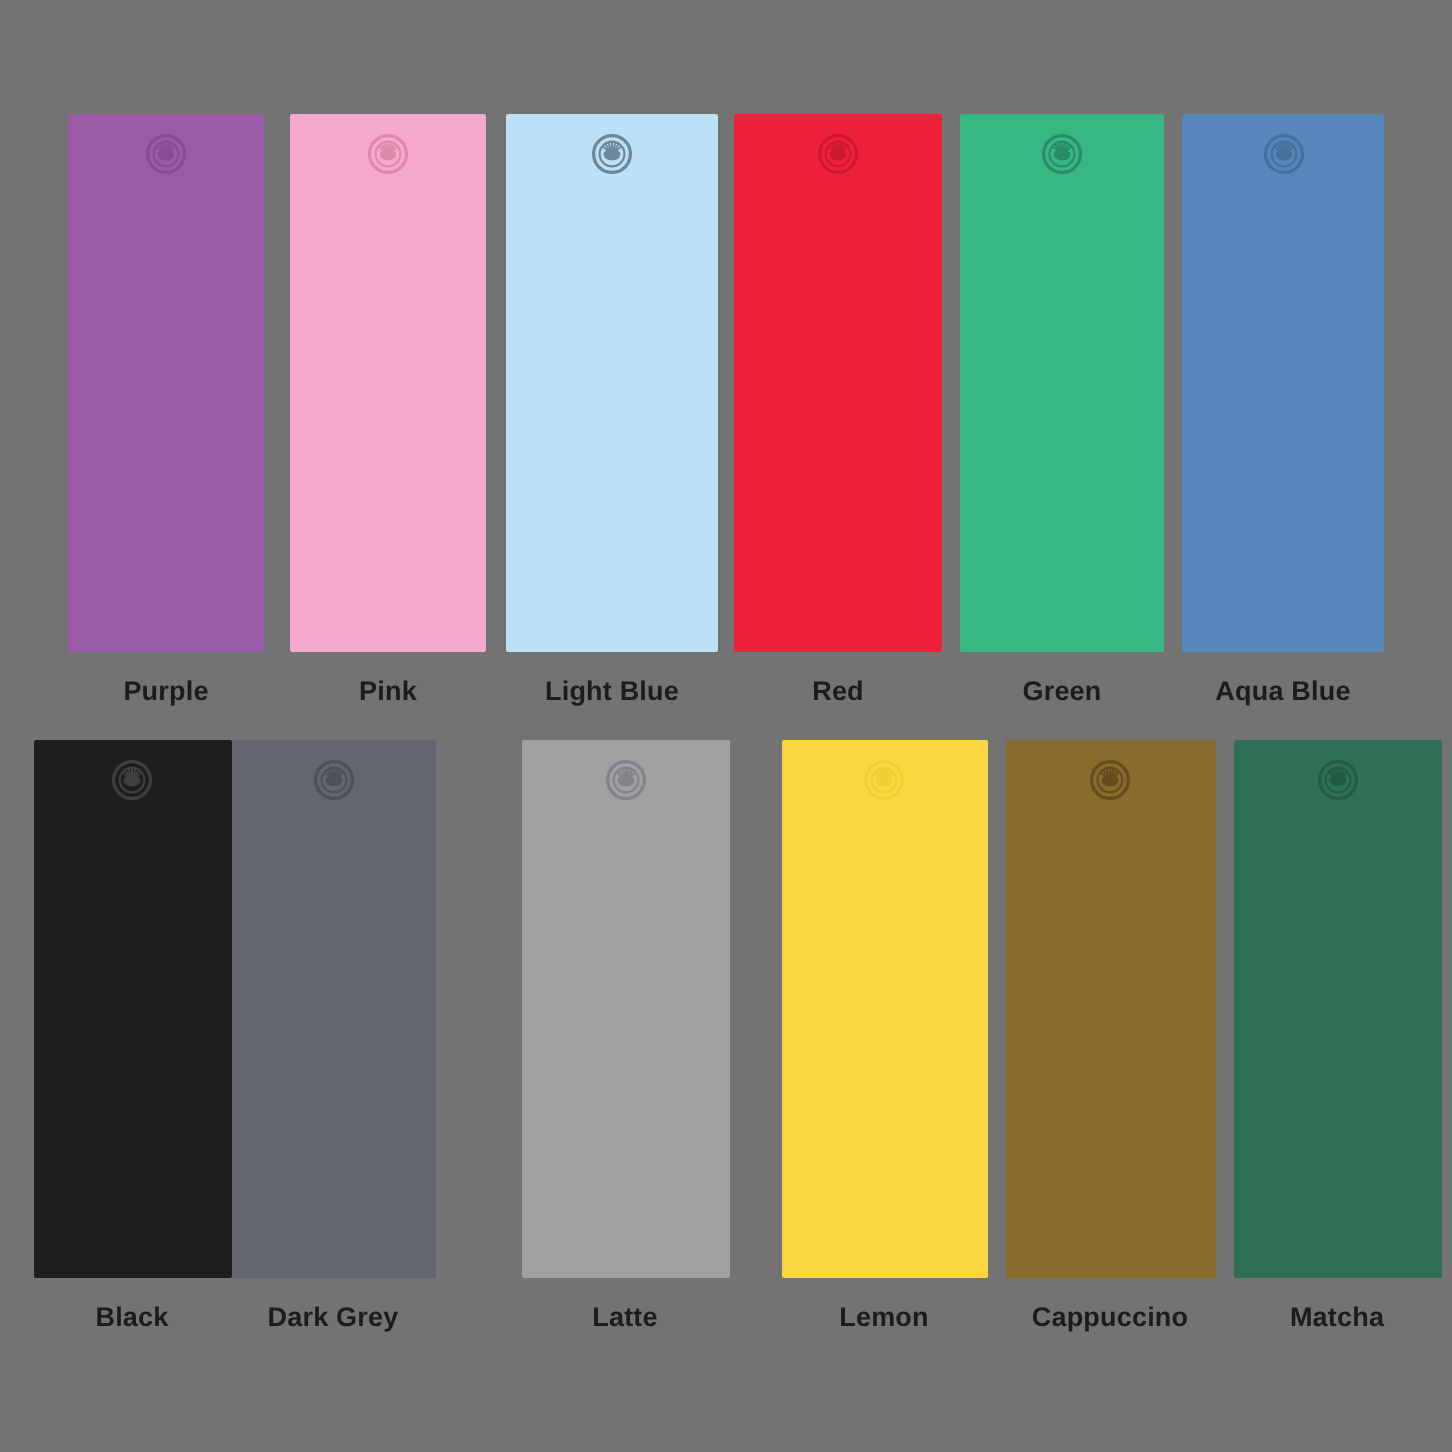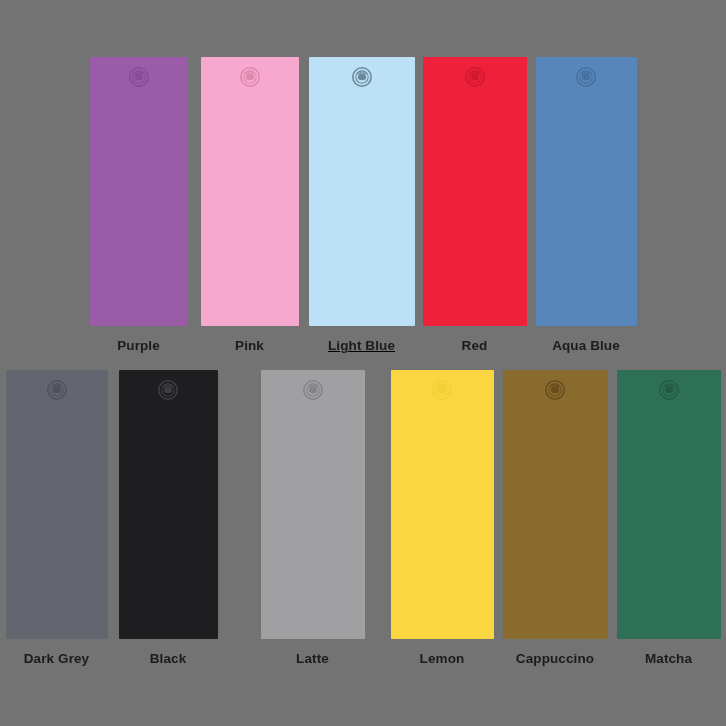--- a/index.html
+++ b/index.html
@@ -94,21 +94,21 @@
             <rect x="11.5" y="5.6" width="1.0" height="4.2" fill="#C9708F" transform="rotate(-34 12 12)"></rect>
             <rect x="11.5" y="5.6" width="1.0" height="4.2" fill="#C9708F" transform="rotate(-17 12 12)"></rect>
             <rect x="11.5" y="5.6" width="1.0" height="4.2" fill="#C9708F" transform="rotate(0 12 12)"></rect>
             <rect x="11.5" y="5.6" width="1.0" height="4.2" fill="#C9708F" transform="rotate(17 12 12)"></rect>
             <rect x="11.5" y="5.6" width="1.0" height="4.2" fill="#C9708F" transform="rotate(34 12 12)"></rect>
             <rect x="11.5" y="5.6" width="1.0" height="4.2" fill="#C9708F" transform="rotate(51 12 12)"></rect>
           </svg>
         </div>
         <div class="swatch-label">Pink</div>
       </div>
-      <div class="swatch-cell" style="margin-left: 10px; text-decoration: underline;">
+      <div class="swatch-cell" style="margin-left: 10px;">
         <div class="swatch-chip" style="background: rgb(188, 224, 245); width: 106px;">
           <svg viewBox="0 0 24 24" class="swatch-emblem">
             <circle cx="12" cy="12" r="9.2" fill="none" stroke="#2E4050" stroke-width="1.6"></circle>
             <circle cx="12" cy="12" r="6.2" fill="none" stroke="#2E4050" stroke-width="1.1"></circle>
             <ellipse cx="12" cy="12.2" rx="4.2" ry="3.0" fill="#2E4050"></ellipse>
             <rect x="11.5" y="5.6" width="1.0" height="4.2" fill="#2E4050" transform="rotate(-51 12 12)"></rect>
             <rect x="11.5" y="5.6" width="1.0" height="4.2" fill="#2E4050" transform="rotate(-34 12 12)"></rect>
             <rect x="11.5" y="5.6" width="1.0" height="4.2" fill="#2E4050" transform="rotate(-17 12 12)"></rect>
             <rect x="11.5" y="5.6" width="1.0" height="4.2" fill="#2E4050" transform="rotate(0 12 12)"></rect>
             <rect x="11.5" y="5.6" width="1.0" height="4.2" fill="#2E4050" transform="rotate(17 12 12)"></rect>
@@ -129,72 +129,89 @@
             <rect x="11.5" y="5.6" width="1.0" height="4.2" fill="#B3142A" transform="rotate(-17 12 12)"></rect>
             <rect x="11.5" y="5.6" width="1.0" height="4.2" fill="#B3142A" transform="rotate(0 12 12)"></rect>
             <rect x="11.5" y="5.6" width="1.0" height="4.2" fill="#B3142A" transform="rotate(17 12 12)"></rect>
             <rect x="11.5" y="5.6" width="1.0" height="4.2" fill="#B3142A" transform="rotate(34 12 12)"></rect>
             <rect x="11.5" y="5.6" width="1.0" height="4.2" fill="#B3142A" transform="rotate(51 12 12)"></rect>
           </svg>
         </div>
         <div class="swatch-label">Red</div>
       </div>
       <div class="swatch-cell" style="margin-left: 9px;">
+        <div class="swatch-chip" style="background: rgb(56, 182, 132); width: 102px;">
+          <svg viewBox="0 0 24 24" class="swatch-emblem">
+            <circle cx="12" cy="12" r="9.2" fill="none" stroke="#1E6B4C" stroke-width="1.6"></circle>
+            <circle cx="12" cy="12" r="6.2" fill="none" stroke="#1E6B4C" stroke-width="1.1"></circle>
+            <ellipse cx="12" cy="12.2" rx="4.2" ry="3.0" fill="#1E6B4C"></ellipse>
+            <rect x="11.5" y="5.6" width="1.0" height="4.2" fill="#1E6B4C" transform="rotate(-51 12 12)"></rect>
+            <rect x="11.5" y="5.6" width="1.0" height="4.2" fill="#1E6B4C" transform="rotate(-34 12 12)"></rect>
+            <rect x="11.5" y="5.6" width="1.0" height="4.2" fill="#1E6B4C" transform="rotate(-17 12 12)"></rect>
+            <rect x="11.5" y="5.6" width="1.0" height="4.2" fill="#1E6B4C" transform="rotate(0 12 12)"></rect>
+            <rect x="11.5" y="5.6" width="1.0" height="4.2" fill="#1E6B4C" transform="rotate(17 12 12)"></rect>
+            <rect x="11.5" y="5.6" width="1.0" height="4.2" fill="#1E6B4C" transform="rotate(34 12 12)"></rect>
+            <rect x="11.5" y="5.6" width="1.0" height="4.2" fill="#1E6B4C" transform="rotate(51 12 12)"></rect>
+          </svg>
+        </div>
+        <div class="swatch-label">Green</div>
+      </div>
+      <div class="swatch-cell" style="margin-left: 9px;">
         <div class="swatch-chip" style="background: rgb(86, 134, 186); width: 101px;">
           <svg viewBox="0 0 24 24" class="swatch-emblem">
             <circle cx="12" cy="12" r="9.2" fill="none" stroke="#3A5F87" stroke-width="1.6"></circle>
             <circle cx="12" cy="12" r="6.2" fill="none" stroke="#3A5F87" stroke-width="1.1"></circle>
             <ellipse cx="12" cy="12.2" rx="4.2" ry="3.0" fill="#3A5F87"></ellipse>
             <rect x="11.5" y="5.6" width="1.0" height="4.2" fill="#3A5F87" transform="rotate(-51 12 12)"></rect>
             <rect x="11.5" y="5.6" width="1.0" height="4.2" fill="#3A5F87" transform="rotate(-34 12 12)"></rect>
             <rect x="11.5" y="5.6" width="1.0" height="4.2" fill="#3A5F87" transform="rotate(-17 12 12)"></rect>
             <rect x="11.5" y="5.6" width="1.0" height="4.2" fill="#3A5F87" transform="rotate(0 12 12)"></rect>
             <rect x="11.5" y="5.6" width="1.0" height="4.2" fill="#3A5F87" transform="rotate(17 12 12)"></rect>
             <rect x="11.5" y="5.6" width="1.0" height="4.2" fill="#3A5F87" transform="rotate(34 12 12)"></rect>
             <rect x="11.5" y="5.6" width="1.0" height="4.2" fill="#3A5F87" transform="rotate(51 12 12)"></rect>
           </svg>
         </div>
         <div class="swatch-label">Aqua Blue</div>
       </div>
     </div>
   <div class="swatch-row" id="swatch-row-2">
+      <div class="swatch-cell" style="margin-left: 11px;">
+        <div class="swatch-chip" style="background: rgb(30, 30, 32); width: 99px;">
+          <svg viewBox="0 0 24 24" class="swatch-emblem">
+            <circle cx="12" cy="12" r="9.2" fill="none" stroke="#5A5A5E" stroke-width="1.6"></circle>
+            <circle cx="12" cy="12" r="6.2" fill="none" stroke="#5A5A5E" stroke-width="1.1"></circle>
+            <ellipse cx="12" cy="12.2" rx="4.2" ry="3.0" fill="#5A5A5E"></ellipse>
+            <rect x="11.5" y="5.6" width="1.0" height="4.2" fill="#5A5A5E" transform="rotate(-51 12 12)"></rect>
+            <rect x="11.5" y="5.6" width="1.0" height="4.2" fill="#5A5A5E" transform="rotate(-34 12 12)"></rect>
+            <rect x="11.5" y="5.6" width="1.0" height="4.2" fill="#5A5A5E" transform="rotate(-17 12 12)"></rect>
+            <rect x="11.5" y="5.6" width="1.0" height="4.2" fill="#5A5A5E" transform="rotate(0 12 12)"></rect>
+            <rect x="11.5" y="5.6" width="1.0" height="4.2" fill="#5A5A5E" transform="rotate(17 12 12)"></rect>
+            <rect x="11.5" y="5.6" width="1.0" height="4.2" fill="#5A5A5E" transform="rotate(34 12 12)"></rect>
+            <rect x="11.5" y="5.6" width="1.0" height="4.2" fill="#5A5A5E" transform="rotate(51 12 12)"></rect>
+          </svg>
+        </div>
+        <div class="swatch-label">Black</div>
+      </div>
       <div class="swatch-cell" style="margin-left: 0px;">
         <div class="swatch-chip" style="background: rgb(99, 102, 111); width: 102px;">
           <svg viewBox="0 0 24 24" class="swatch-emblem">
             <circle cx="12" cy="12" r="9.2" fill="none" stroke="#3E4149" stroke-width="1.6"></circle>
             <circle cx="12" cy="12" r="6.2" fill="none" stroke="#3E4149" stroke-width="1.1"></circle>
             <ellipse cx="12" cy="12.2" rx="4.2" ry="3.0" fill="#3E4149"></ellipse>
             <rect x="11.5" y="5.6" width="1.0" height="4.2" fill="#3E4149" transform="rotate(-51 12 12)"></rect>
             <rect x="11.5" y="5.6" width="1.0" height="4.2" fill="#3E4149" transform="rotate(-34 12 12)"></rect>
             <rect x="11.5" y="5.6" width="1.0" height="4.2" fill="#3E4149" transform="rotate(-17 12 12)"></rect>
             <rect x="11.5" y="5.6" width="1.0" height="4.2" fill="#3E4149" transform="rotate(0 12 12)"></rect>
             <rect x="11.5" y="5.6" width="1.0" height="4.2" fill="#3E4149" transform="rotate(17 12 12)"></rect>
             <rect x="11.5" y="5.6" width="1.0" height="4.2" fill="#3E4149" transform="rotate(34 12 12)"></rect>
             <rect x="11.5" y="5.6" width="1.0" height="4.2" fill="#3E4149" transform="rotate(51 12 12)"></rect>
           </svg>
         </div>
         <div class="swatch-label">Dark Grey</div>
       </div>
-      <div class="swatch-cell" style="margin-left: 11px;">
-        <div class="swatch-chip" style="background: rgb(30, 30, 32); width: 99px;">
-          <svg viewBox="0 0 24 24" class="swatch-emblem">
-            <circle cx="12" cy="12" r="9.2" fill="none" stroke="#5A5A5E" stroke-width="1.6"></circle>
-            <circle cx="12" cy="12" r="6.2" fill="none" stroke="#5A5A5E" stroke-width="1.1"></circle>
-            <ellipse cx="12" cy="12.2" rx="4.2" ry="3.0" fill="#5A5A5E"></ellipse>
-            <rect x="11.5" y="5.6" width="1.0" height="4.2" fill="#5A5A5E" transform="rotate(-51 12 12)"></rect>
-            <rect x="11.5" y="5.6" width="1.0" height="4.2" fill="#5A5A5E" transform="rotate(-34 12 12)"></rect>
-            <rect x="11.5" y="5.6" width="1.0" height="4.2" fill="#5A5A5E" transform="rotate(-17 12 12)"></rect>
-            <rect x="11.5" y="5.6" width="1.0" height="4.2" fill="#5A5A5E" transform="rotate(0 12 12)"></rect>
-            <rect x="11.5" y="5.6" width="1.0" height="4.2" fill="#5A5A5E" transform="rotate(17 12 12)"></rect>
-            <rect x="11.5" y="5.6" width="1.0" height="4.2" fill="#5A5A5E" transform="rotate(34 12 12)"></rect>
-            <rect x="11.5" y="5.6" width="1.0" height="4.2" fill="#5A5A5E" transform="rotate(51 12 12)"></rect>
-          </svg>
-        </div>
-        <div class="swatch-label">Black</div>
-      </div>
       <div class="swatch-cell" style="margin-left: 11px; padding-left: 32px;">
         <div class="swatch-chip" style="background: rgb(160, 160, 163); width: 104px;">
           <svg viewBox="0 0 24 24" class="swatch-emblem">
             <circle cx="12" cy="12" r="9.2" fill="none" stroke="#6E6E72" stroke-width="1.6"></circle>
             <circle cx="12" cy="12" r="6.2" fill="none" stroke="#6E6E72" stroke-width="1.1"></circle>
             <ellipse cx="12" cy="12.2" rx="4.2" ry="3.0" fill="#6E6E72"></ellipse>
             <rect x="11.5" y="5.6" width="1.0" height="4.2" fill="#6E6E72" transform="rotate(-51 12 12)"></rect>
             <rect x="11.5" y="5.6" width="1.0" height="4.2" fill="#6E6E72" transform="rotate(-34 12 12)"></rect>
             <rect x="11.5" y="5.6" width="1.0" height="4.2" fill="#6E6E72" transform="rotate(-17 12 12)"></rect>
             <rect x="11.5" y="5.6" width="1.0" height="4.2" fill="#6E6E72" transform="rotate(0 12 12)"></rect>

